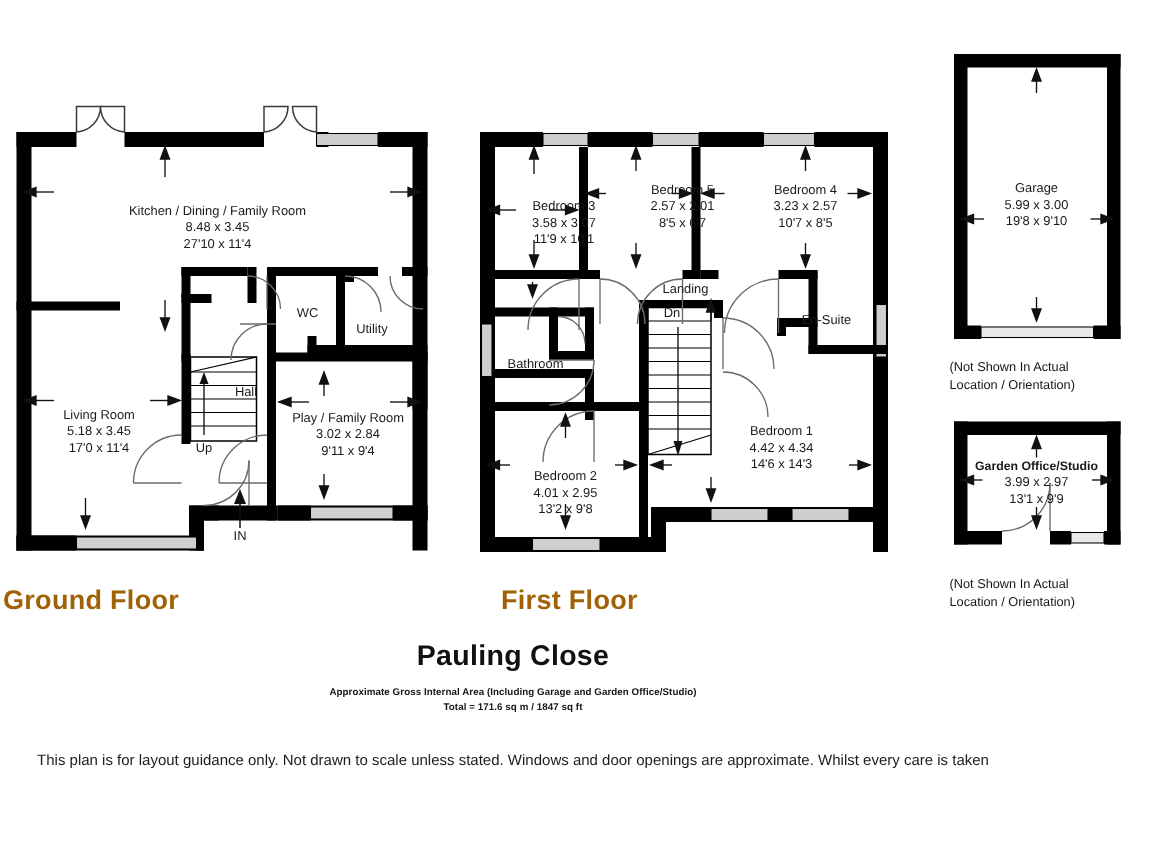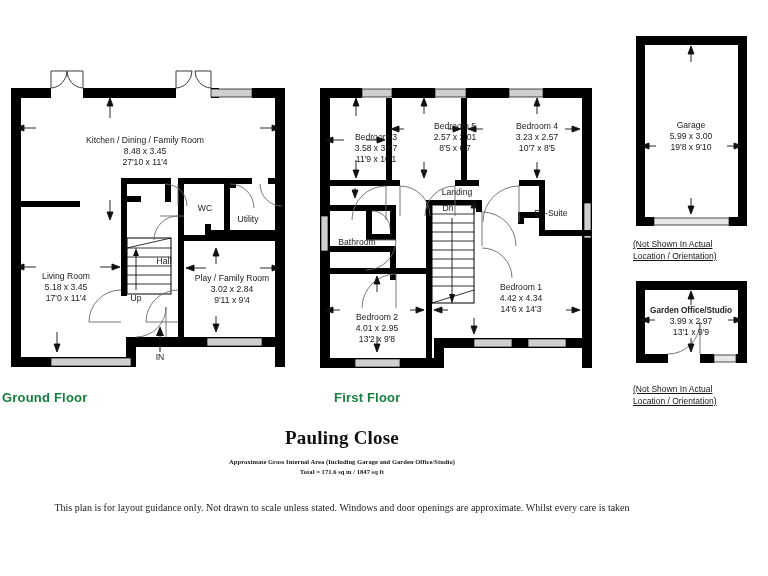--- a/index.html
+++ b/index.html
@@ -19,36 +19,35 @@
     position: absolute;
     left: 0; top: 0;
     width: 768px;
     height: 576px;
   }
   svg.plan-svg { display: block; }
 
   .floor-label {
     position: absolute;
     font-family: "Liberation Sans", sans-serif;
-    font-size: 13px;
+    font-size: 18px;
     font-weight: bold;
-    color: #15803d;
+    color: #a16207;
     letter-spacing: 0.2px;
     white-space: nowrap;
   }
   #ground-floor-label { left: 2px;  top: 390px; }
   #first-floor-label  { left: 310px; top: 390px; padding-left: 24px; }
 
   .footer {
     position: absolute;
     left: 0;
     top: 425px;
     width: 684px;
     text-align: center;
-    font-family: Liberation Serif, serif;
   }
   .title {
     font-size: 19px;
     font-weight: bold;
     color: #111;
     letter-spacing: 0.2px;
     margin: 0;
     padding: 0;
     line-height: 26px;
   }
@@ -67,21 +66,20 @@
     color: #1c1c1c;
   }
   .disclaimer div { white-space: nowrap; }
 
   .note {
     position: absolute;
     font-size: 8.5px;
     line-height: 12px;
     color: #151515;
     white-space: nowrap;
-    text-decoration: underline;
   }
   #garage-note { left: 633px; top: 238px; }
   #garden-note { left: 633px; top: 383px; }
 </style>
 </head>
 <body>
 
 <div class="plan-canvas">
 <svg class="plan-svg" width="768" height="576" viewBox="0 0 768 576" xmlns="http://www.w3.org/2000/svg">
 

